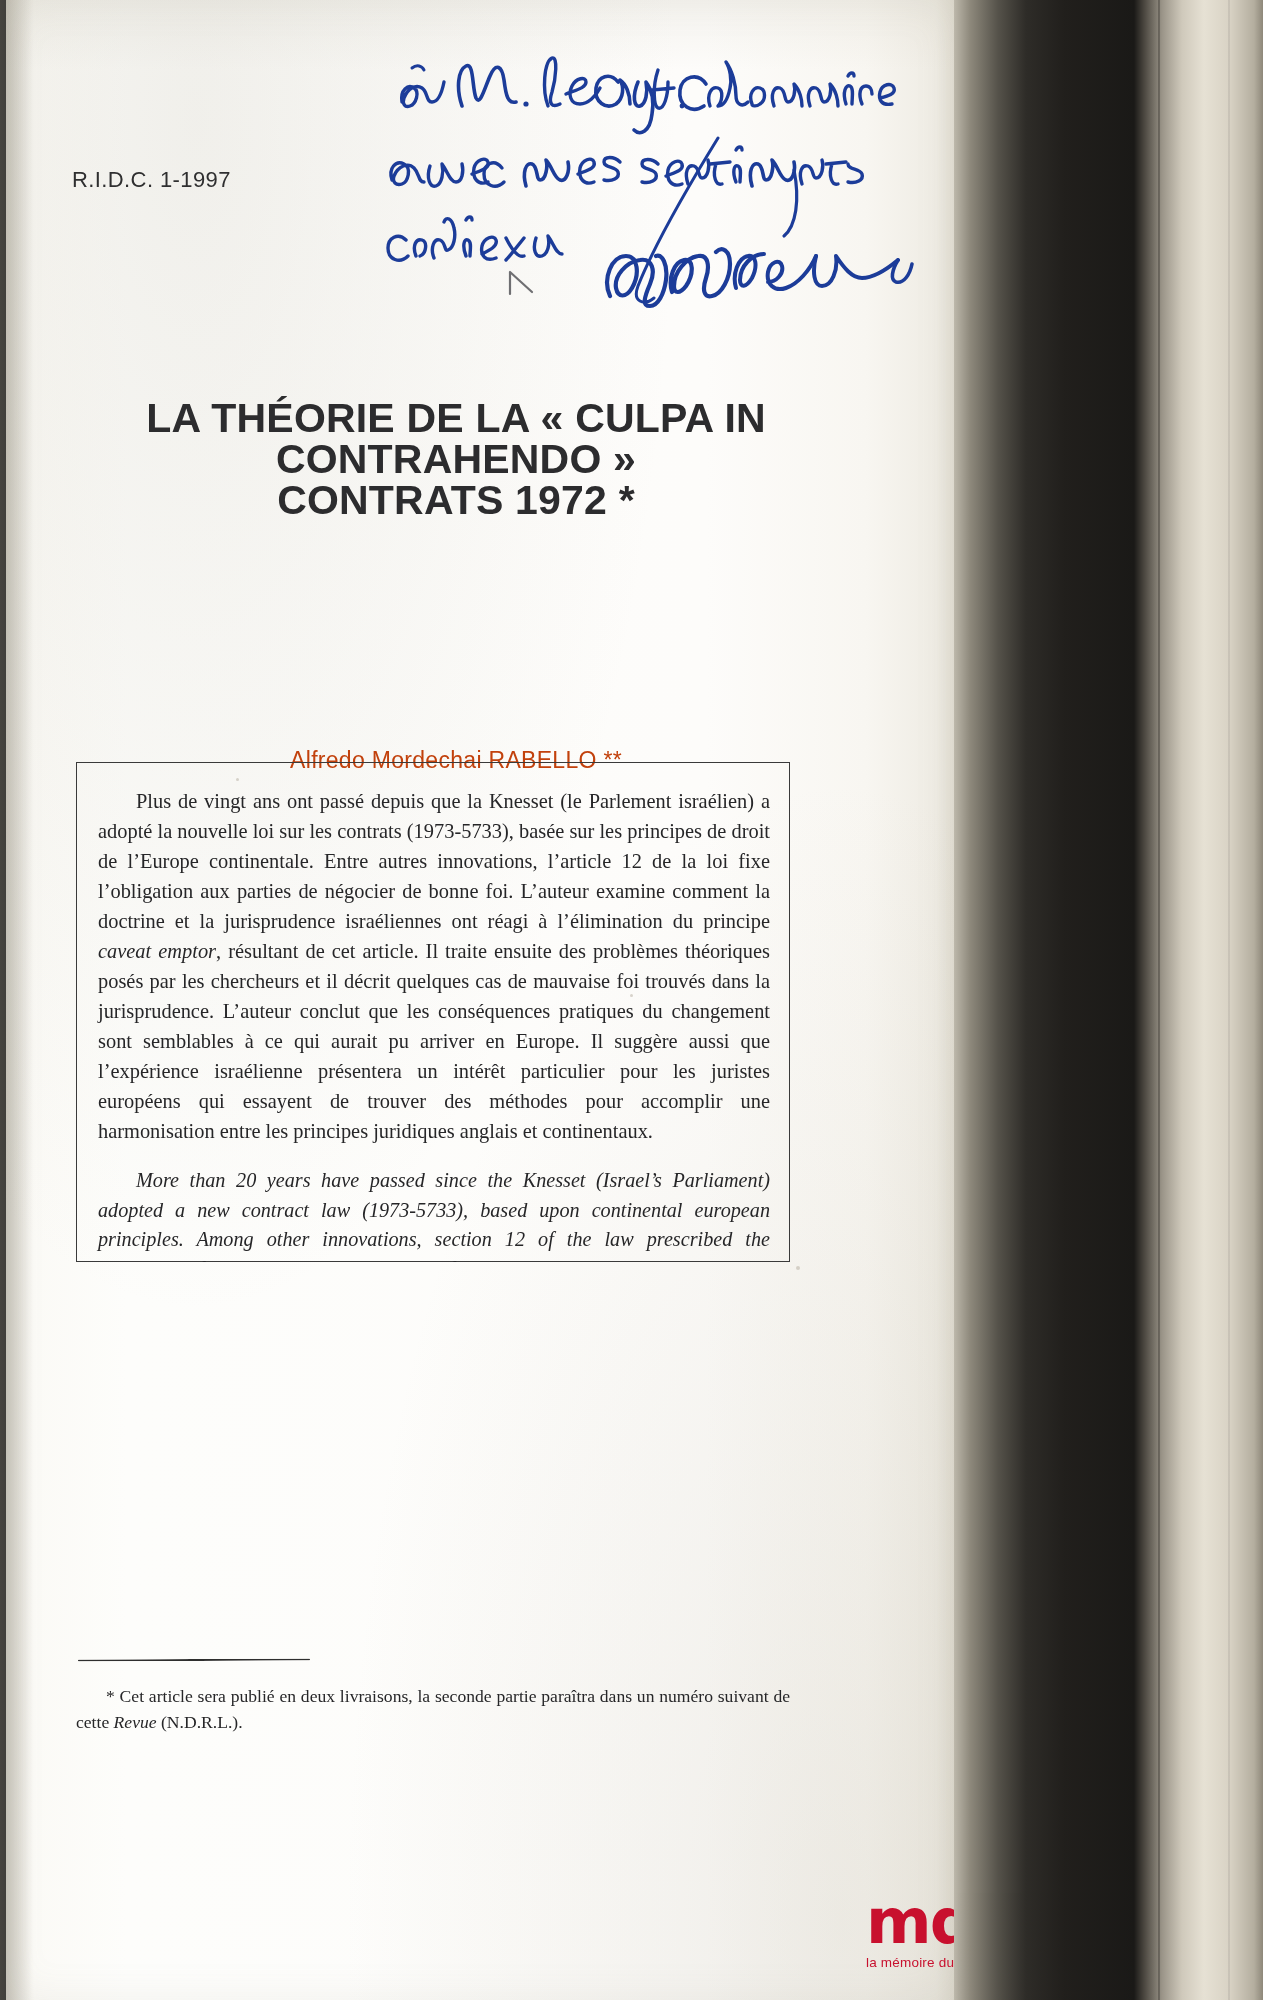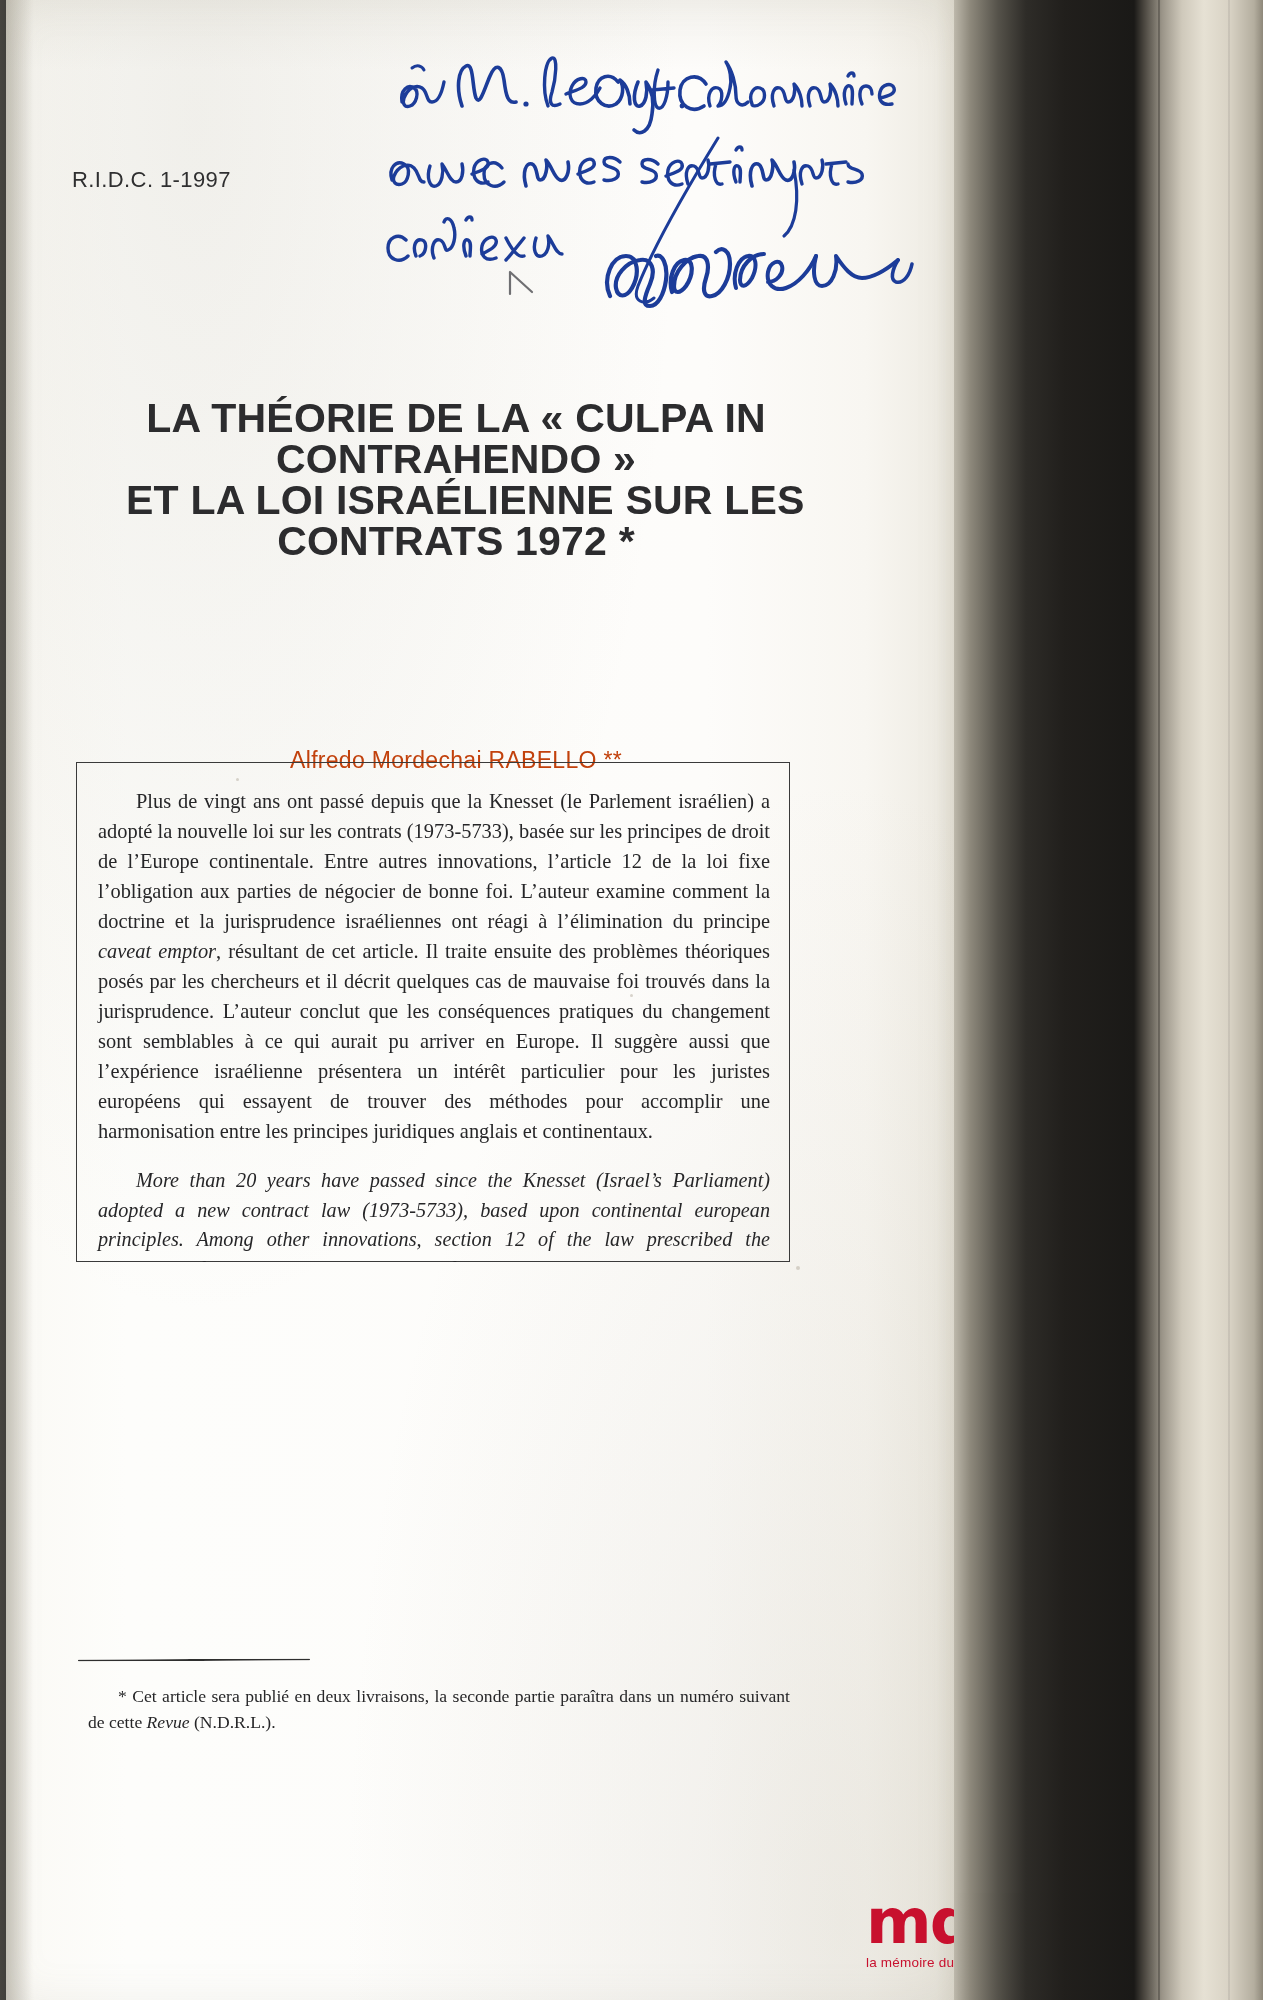--- a/index.html
+++ b/index.html
@@ -232,21 +232,21 @@
     left: 70px;
     top: 1684px;
     width: 714px;
     font-family: "Liberation Serif", serif;
     font-size: 17.6px;
     line-height: 25.6px;
     color: #262628;
     text-align: justify;
   }
   .footnotes p {
-    margin: 0 0 2px 12px;
+    margin: 0 0 2px 0;
     text-indent: 30px;
     font-family: Liberation Serif, serif;
   }
   .footnotes .ital { font-style: italic; }
 
   
   .logo {
     position: absolute;
     left: 866px;
     top: 1893px;
@@ -395,21 +395,20 @@
 
     <div class="ink" style="left:500px; top:268px;">
       <svg width="60" height="40" viewBox="0 0 60 40">
         <path class="pencil-line" d="M4,4 L4,26 M4,4 L26,24"></path>
       </svg>
     </div>
 
     <div class="title-block">
       <span class="tl">LA THÉORIE DE LA « CULPA IN</span>
       <span class="tl">CONTRAHENDO »</span>
-      <span class="tl">ET LA LOI ISRAÉLIENNE SUR LES</span>
       <span class="tl">CONTRATS 1972 *</span>
     </div>
 
     <div class="author">Alfredo Mordechai RABELLO **</div>
 
     <div class="abstract-box"></div>
 
     <div class="abstract-clip">
       <div class="abstract-inner">
         <p class="abs-p"><span>Plus de vingt ans ont passé depuis que la Knesset (le Parlement israélien) a adopté la nouvelle loi sur les contrats (1973-5733), basée sur les principes de droit de l’Europe continentale. Entre autres innovations, l’article 12 de la loi fixe l’obligation aux parties de négocier de bonne foi. L’auteur examine comment la doctrine et la jurisprudence israéliennes ont réagi à l’élimination du principe </span><span class="ital">caveat emptor</span><span>, résultant de cet article. Il traite ensuite des problèmes théoriques posés par les chercheurs et il décrit quelques cas de mauvaise foi trouvés dans la jurisprudence. L’auteur conclut que les conséquences pratiques du changement sont semblables à ce qui aurait pu arriver en Europe. Il suggère aussi que l’expérience israélienne présentera un intérêt particulier pour les juristes européens qui essayent de trouver des méthodes pour accomplir une harmonisation entre les principes juridiques anglais et continentaux.</span></p>

